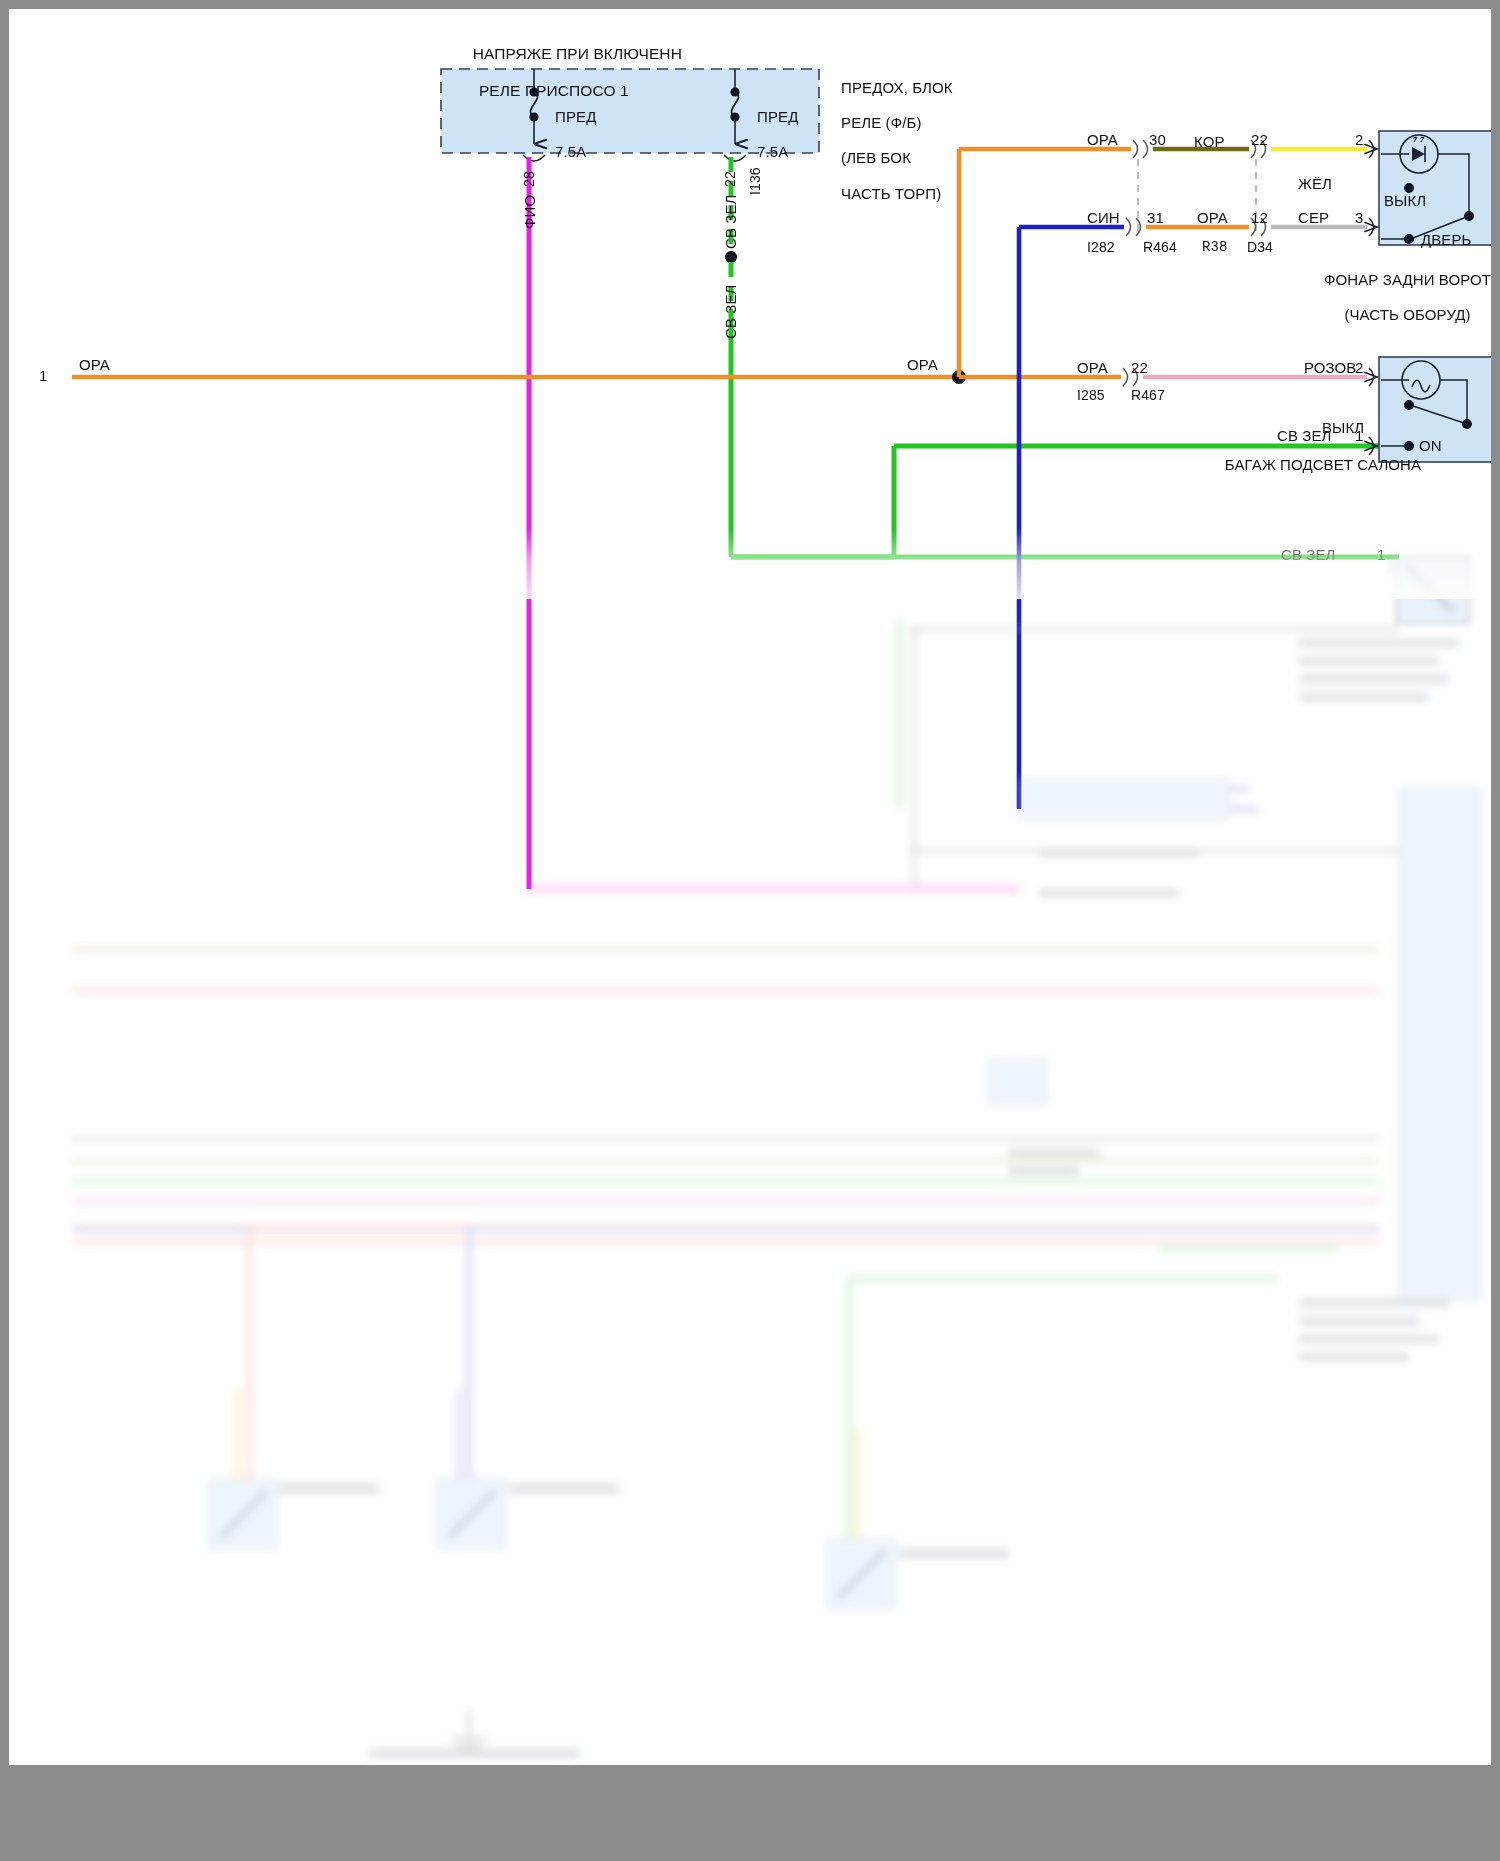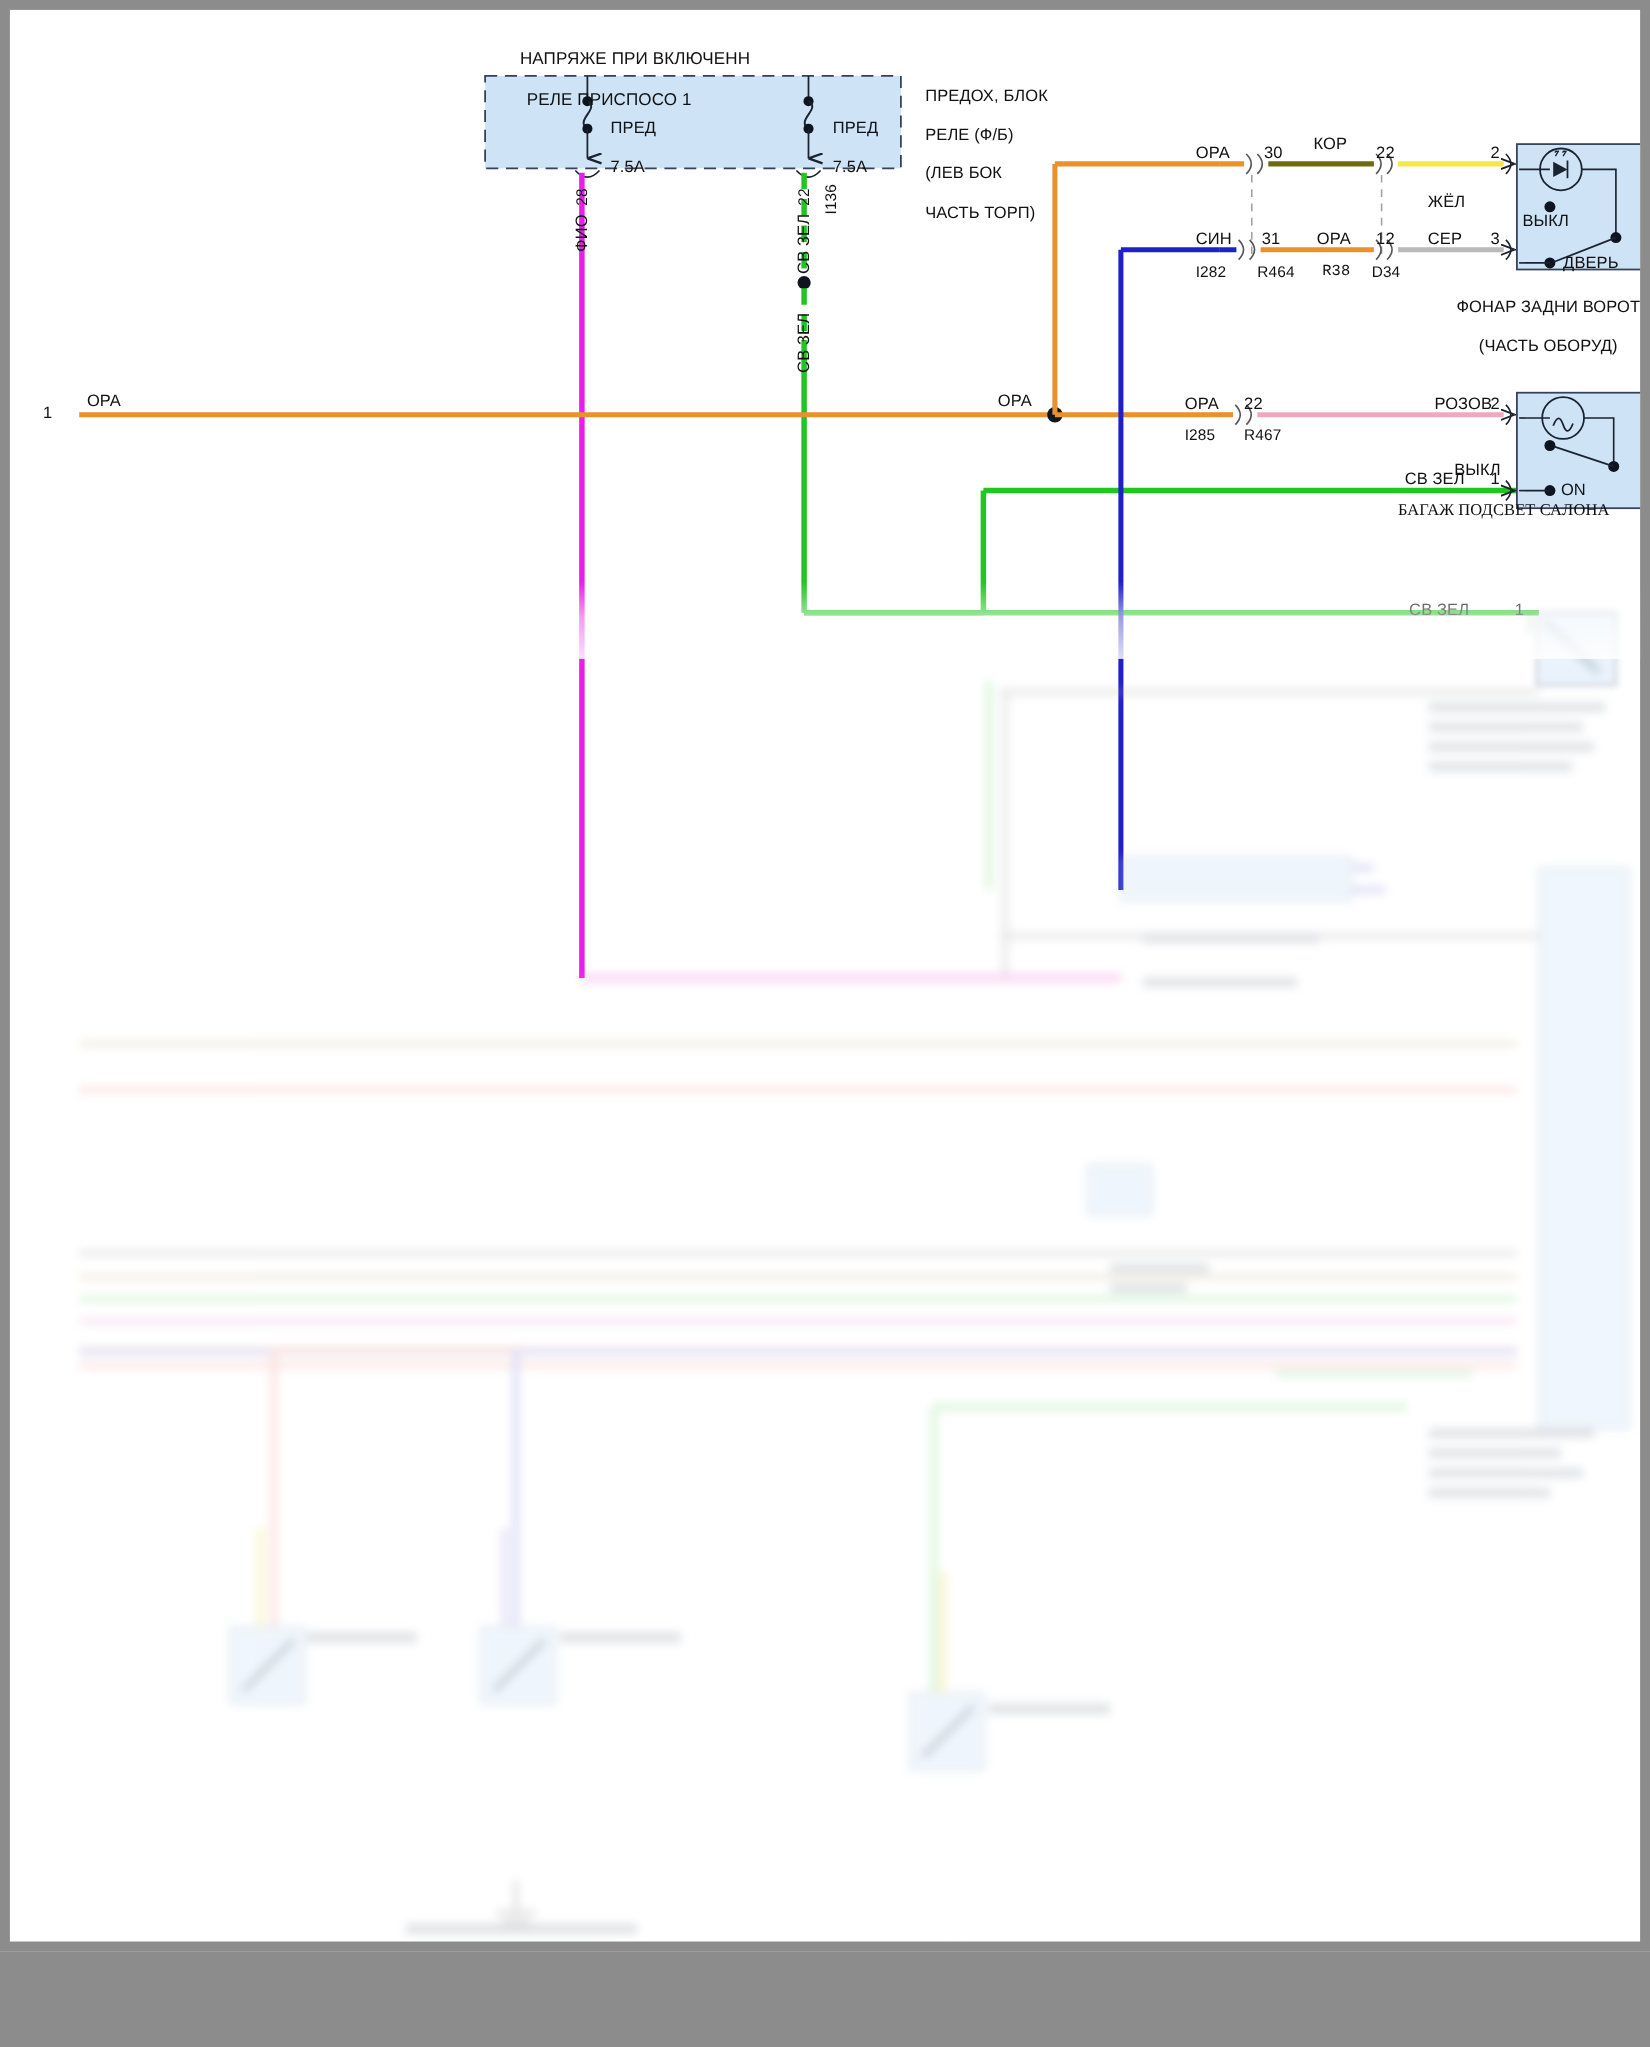--- a/index.html
+++ b/index.html
@@ -304,21 +304,21 @@
   <div class="lbl vert" style="left:713px; top:240px;">СВ ЗЕЛ</div>
   <div class="lbl vert" style="left:713px; top:330px;">СВ ЗЕЛ</div>
 
   <div class="lbl" style="left:30px; top:358px;">1</div>
   <div class="lbl" style="left:70px; top:347px;">ОРА</div>
 
   <div class="lbl" style="left:898px; top:347px;">ОРА</div>
 
   <div class="lbl" style="left:1078px; top:122px;">ОРА</div>
   <div class="lbl" style="left:1140px; top:122px;">30</div>
-  <div class="lbl" style="left:1185px; top:113px;">КОР</div>
+  <div class="lbl" style="left:1185px; top:124px;">КОР</div>
   <div class="lbl" style="left:1242px; top:122px;">22</div>
   <div class="lbl" style="left:1289px; top:122px;margin-top:44px;">ЖЁЛ</div>
   <div class="lbl" style="left:1346px; top:122px;">2</div>
 
   <div class="lbl" style="left:1078px; top:200px;">СИН</div>
   <div class="lbl small" style="left:1078px; top:230px;">I282</div>
   <div class="lbl" style="left:1138px; top:200px;">31</div>
   <div class="lbl small" style="left:1134px; top:230px;">R464</div>
   <div class="lbl" style="left:1188px; top:200px;">ОРА</div>
   <div class="lbl small" style="left:1193px; top:230px;font-family:Liberation Mono, monospace;">R38</div>
@@ -339,20 +339,20 @@
   <div class="lbl" style="left:1122px; top:350px;">22</div>
   <div class="lbl small" style="left:1122px; top:378px;">R467</div>
   <div class="lbl" style="left:1268px; top:350px;margin-left:27px;">РОЗОВ</div>
   <div class="lbl" style="left:1346px; top:350px;">2</div>
 
   <div class="lbl" style="left:1268px; top:418px;">СВ ЗЕЛ</div>
   <div class="lbl" style="left:1346px; top:418px;">1</div>
 
   <div class="lbl" style="left:1313px; top:410px;">ВЫКЛ</div>
   <div class="lbl" style="left:1410px; top:428px;text-align:center;">ON</div>
-  <div class="lbl ctr" style="left:1252px; top:447px; width:212px;font-family:Liberation Serif, serif;">БАГАЖ ПОДСВЕТ САЛОНА</div>
+  <div class="lbl ctr" style="left:1208px; top:447px; width:212px;">БАГАЖ ПОДСВЕТ САЛОНА</div>
 
   <div class="lbl" style="left:1272px; top:537px;">СВ ЗЕЛ</div>
   <div class="lbl" style="left:1368px; top:537px;">1</div>
 
   <div id="fademask"></div>
 
 </div>
 
 </body></html>

